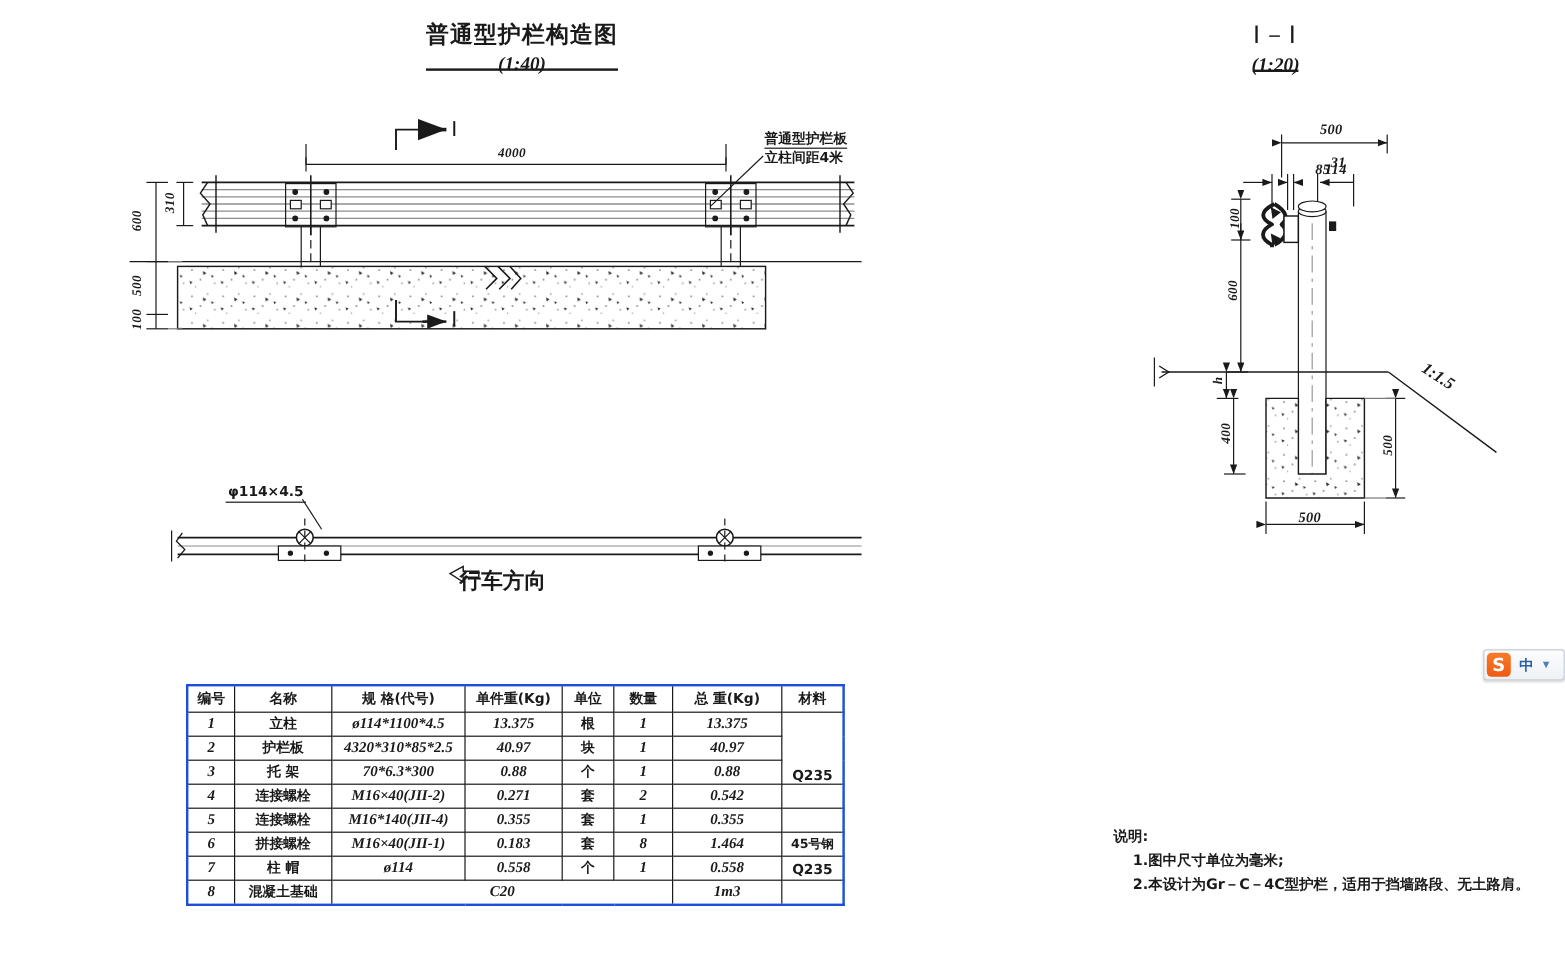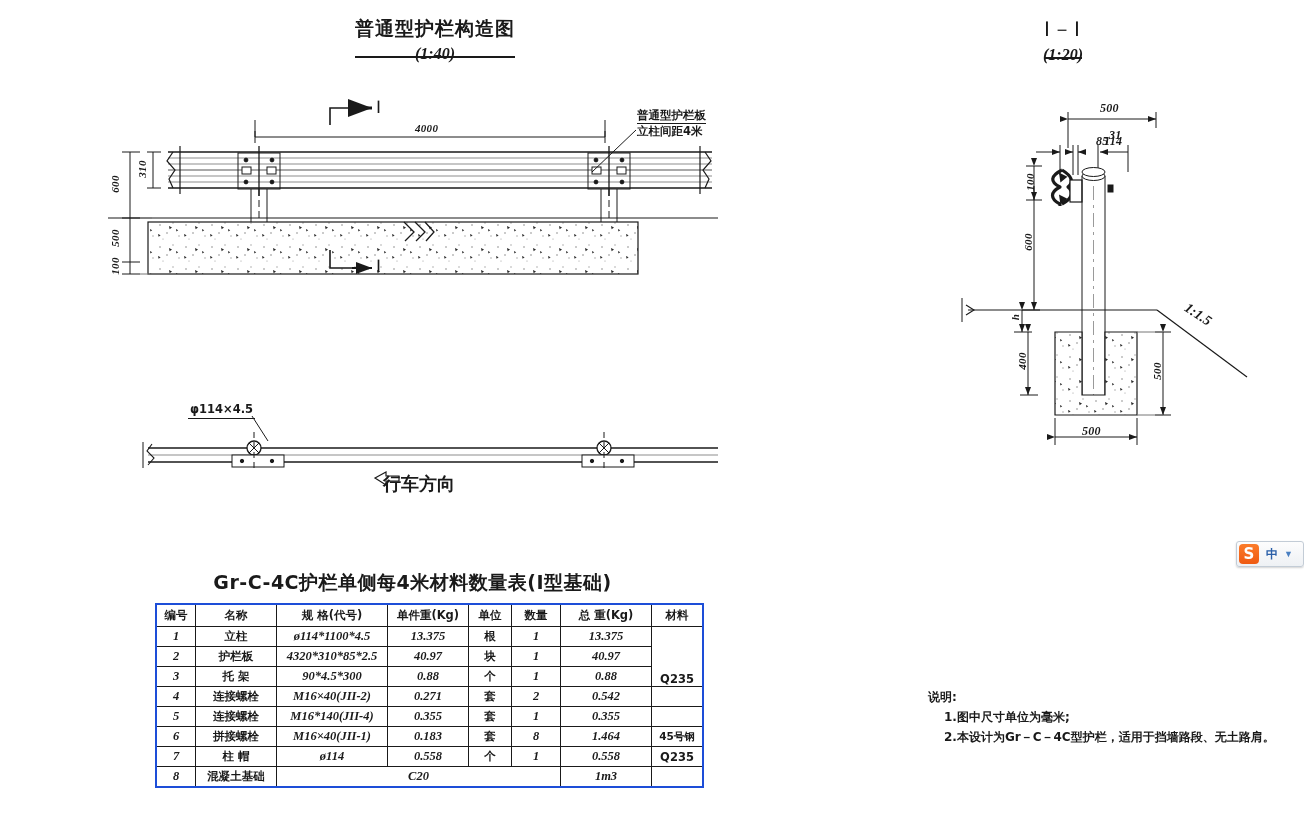--- a/index.html
+++ b/index.html
@@ -370,21 +370,20 @@
 <div class="abs dim" style="left:1104px; top:134px; font-size:12px;">114</div>
 <div class="abs dim dim-v" style="left:1021px; top:176px;">100</div>
 <div class="abs dim dim-v" style="left:1019px; top:236px;">600</div>
 <div class="abs dim dim-v" style="left:1012px; top:311px;">h</div>
 <div class="abs dim dim-v" style="left:1013px; top:355px;">400</div>
 <div class="abs dim dim-v" style="left:1148px; top:365px;">500</div>
 <div class="abs dim" style="left:1082px; top:424px; font-size:12px;">500</div>
 <div class="abs slope-lbl">1:1.5</div>
 
 <div class="abs" id="table-wrap">
-  <div id="table-title">Gr-C-4C护栏单侧每4米材料数量表(Ⅰ型基础)</div>
   <table class="qty">
     <thead>
       <tr>
         <th class="col-no">编号</th>
         <th class="col-name">名称</th>
         <th class="col-spec">规  格(代号)</th>
         <th class="col-unitw">单件重(Kg)</th>
         <th class="col-unit">单位</th>
         <th class="col-qty">数量</th>
         <th class="col-total">总  重(Kg)</th>
@@ -407,21 +406,21 @@
         <td class="cn-cell">护栏板</td>
         <td class="num-cell">4320*310*85*2.5</td>
         <td class="num-cell">40.97</td>
         <td class="cn-cell">块</td>
         <td class="num-cell">1</td>
         <td class="num-cell">40.97</td>
       </tr>
       <tr>
         <td class="num-cell">3</td>
         <td class="cn-cell">托 架</td>
-        <td class="num-cell">90*4.5*300</td>
+        <td class="num-cell">70*6.3*300</td>
         <td class="num-cell">0.88</td>
         <td class="cn-cell">个</td>
         <td class="num-cell">1</td>
         <td class="num-cell">0.88</td>
       </tr>
       <tr>
         <td class="num-cell">4</td>
         <td class="cn-cell">连接螺栓</td>
         <td class="num-cell">M16×40(JII-2)</td>
         <td class="num-cell">0.271</td>

